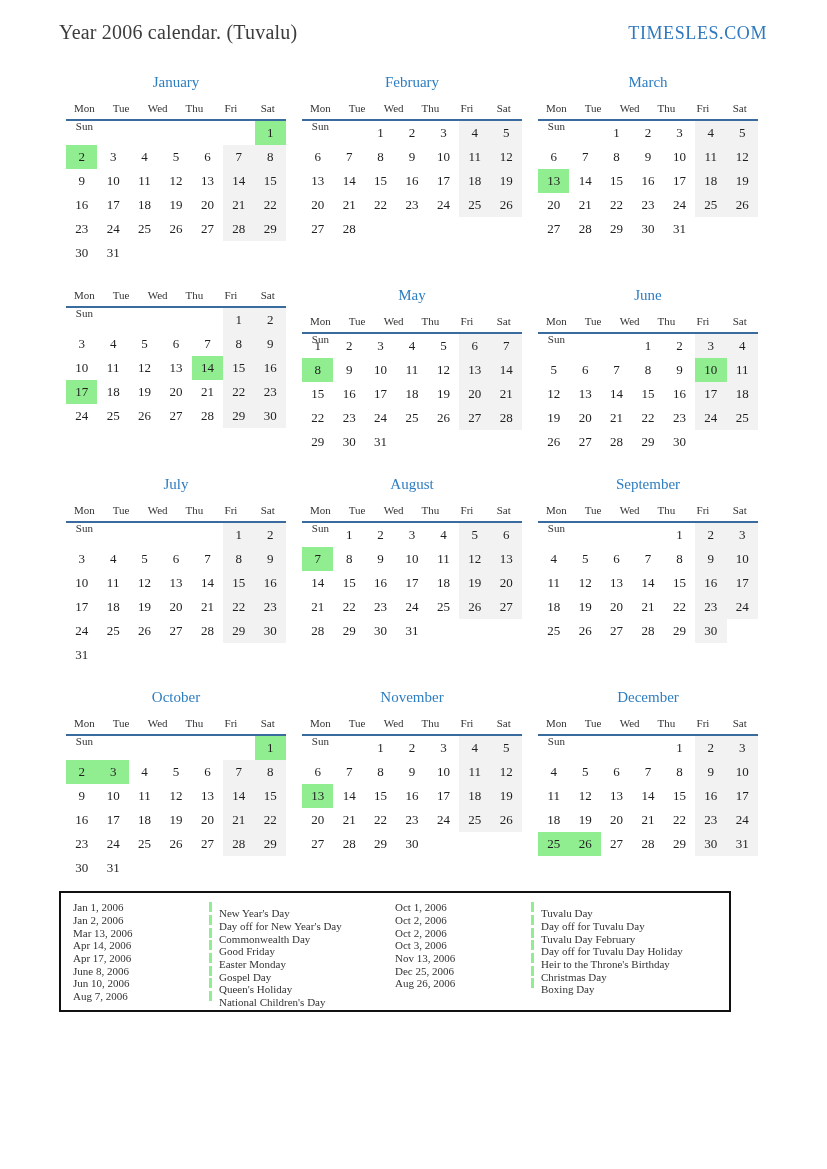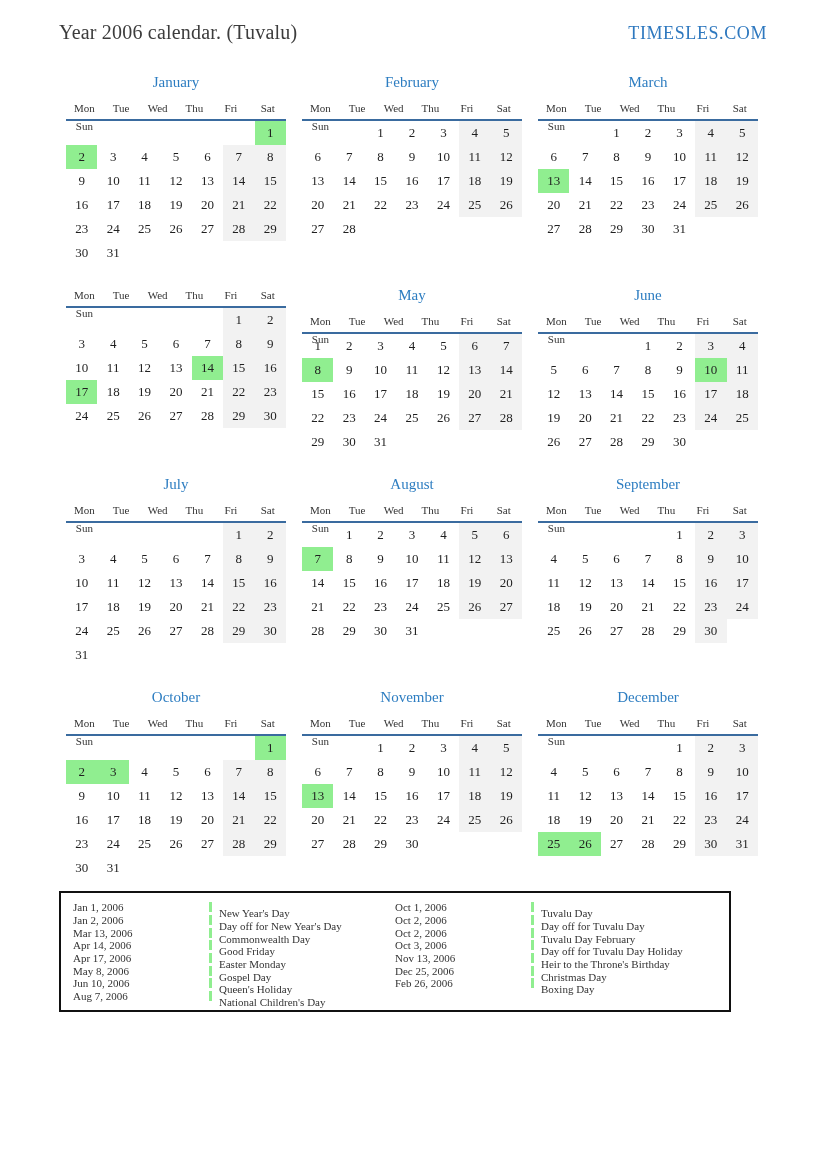--- a/index.html
+++ b/index.html
@@ -813,21 +813,21 @@
           <span class="legend-date">Apr 14, 2006</span>
           <span class="legend-bar"></span>
           <span class="legend-name">Good Friday</span>
         </div>
         <div class="legend-row">
           <span class="legend-date">Apr 17, 2006</span>
           <span class="legend-bar"></span>
           <span class="legend-name">Easter Monday</span>
         </div>
         <div class="legend-row">
-          <span class="legend-date">May 8, 2006</span>
+          <span class="legend-date">June 8, 2006</span>
           <span class="legend-bar"></span>
           <span class="legend-name">Gospel Day</span>
         </div>
         <div class="legend-row">
           <span class="legend-date">Jun 10, 2006</span>
           <span class="legend-bar"></span>
           <span class="legend-name">Queen's Holiday</span>
         </div>
         <div class="legend-row">
           <span class="legend-date">Aug 7, 2006</span>
@@ -860,19 +860,19 @@
           <span class="legend-date">Nov 13, 2006</span>
           <span class="legend-bar"></span>
           <span class="legend-name">Heir to the Throne's Birthday</span>
         </div>
         <div class="legend-row">
           <span class="legend-date">Dec 25, 2006</span>
           <span class="legend-bar"></span>
           <span class="legend-name">Christmas Day</span>
         </div>
         <div class="legend-row">
-          <span class="legend-date">Feb 26, 2006</span>
+          <span class="legend-date">Aug 26, 2006</span>
           <span class="legend-bar"></span>
           <span class="legend-name">Boxing Day</span>
         </div>
       </div>
     </div>
 </div>
 
 </body></html>

